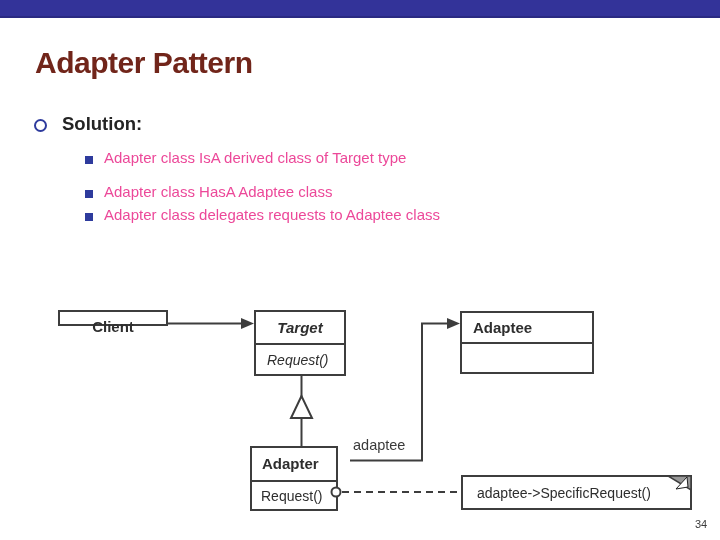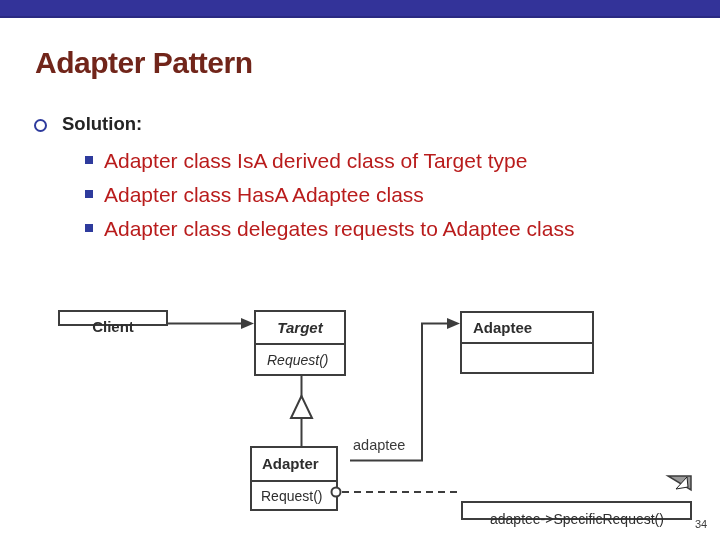--- a/index.html
+++ b/index.html
@@ -10,42 +10,42 @@
   .topbar{position:absolute;left:0;top:0;width:720px;height:16px;background:#333399;border-bottom:2px solid #2a2a82;}
   .title{
     position:absolute;left:35px;top:46px;font-size:30px;font-weight:bold;color:#71251a;
     letter-spacing:-0.5px;white-space:nowrap;
   }
   .heading-row{position:absolute;left:34px;top:113px;display:flex;align-items:flex-start;gap:15px;}
   .circle-bullet{width:9px;height:9px;border:2.5px solid #2e3b9d;border-radius:50%;margin-top:6px;flex:0 0 auto;}
   .heading-text{font-size:18.5px;font-weight:bold;color:#242424;white-space:nowrap;}
   .bullet-row{position:absolute;left:85px;display:flex;align-items:flex-start;gap:11px;}
   .sq-bullet{width:8px;height:8px;background:#2e3b9d;margin-top:7px;flex:0 0 auto;}
-  .bullet-text{font-size:21px;color:#b91c1c;white-space:nowrap;}
-  .row-1{top:149px;} .row-2{top:183px;} .row-3{top:217px;}
+  .bullet-text{font-size:15px;color:#ec4899;white-space:nowrap;}
+  .row-1{top:149px;} .row-2{top:183px;} .row-3{top:206px;}
 
   
   .uml-box{position:absolute;background:#ffffff;border:2px solid #3d3d3d;box-sizing:border-box;color:#2e2e2e;}
   .compartment-title{border-bottom:2px solid #3d3d3d;box-sizing:border-box;overflow:hidden;}
   .uml-name{font-size:15px;font-weight:bold;white-space:nowrap;}
   .uml-method{font-size:14px;white-space:nowrap;}
   .italic{font-style:italic;}
 
   .box-client{left:58px;top:310px;width:110px;height:16px;text-align:center;line-height:29px;}
   .box-target{left:254px;top:310px;width:92px;height:66px;}
   .box-target .compartment-title{height:33px;line-height:31px;text-align:center;}
   .box-target .compartment-method{height:29px;line-height:29px;padding-left:11px;}
   .box-adaptee{left:460px;top:311px;width:134px;height:63px;}
   .box-adaptee .compartment-title{height:31px;line-height:29px;padding-left:11px;}
   .box-adaptee .compartment-method{height:28px;line-height:28px;padding-left:9px;}
   .box-adapter{left:250px;top:446px;width:88px;height:65px;}
   .box-adapter .compartment-title{height:34px;line-height:32px;padding-left:10px;}
   .box-adapter .compartment-method{height:27px;line-height:27px;padding-left:9px;}
 
-  .note-box{left:461px;top:475px;width:231px;height:19px;line-height:31px;padding-left:27px;margin-top:26px;}
+  .note-box{left:461px;top:475px;width:231px;height:35px;line-height:31px;padding-left:14px;}
   .note-text{font-size:14px;color:#2e2e2e;white-space:nowrap;}
 
   .assoc-label{position:absolute;left:353px;top:437px;font-size:14.5px;color:#3a3a3a;white-space:nowrap;}
   .connectors{position:absolute;left:0;top:0;width:720px;height:540px;pointer-events:none;}
   .page-number{position:absolute;left:695px;top:518px;font-size:11px;color:#3c3c3c;}
 </style>
 </head>
 <body>
 
 <div class="slide">

